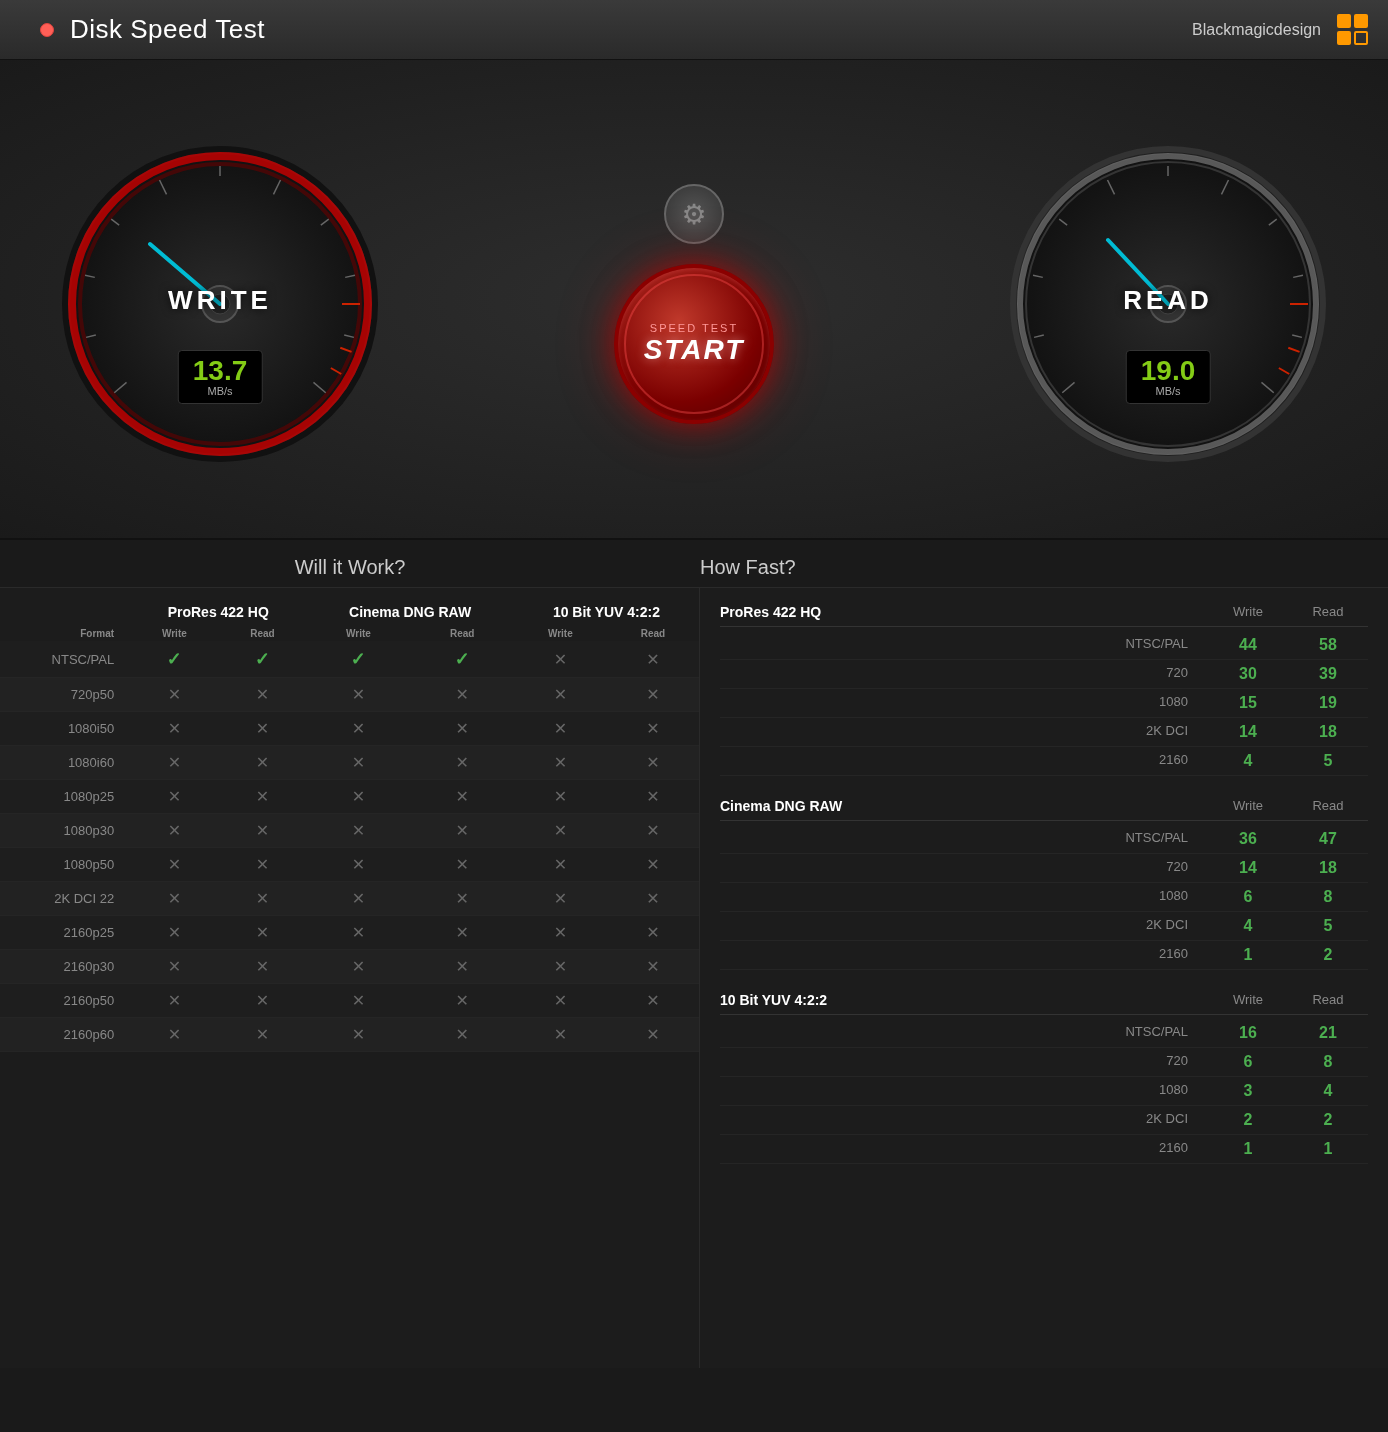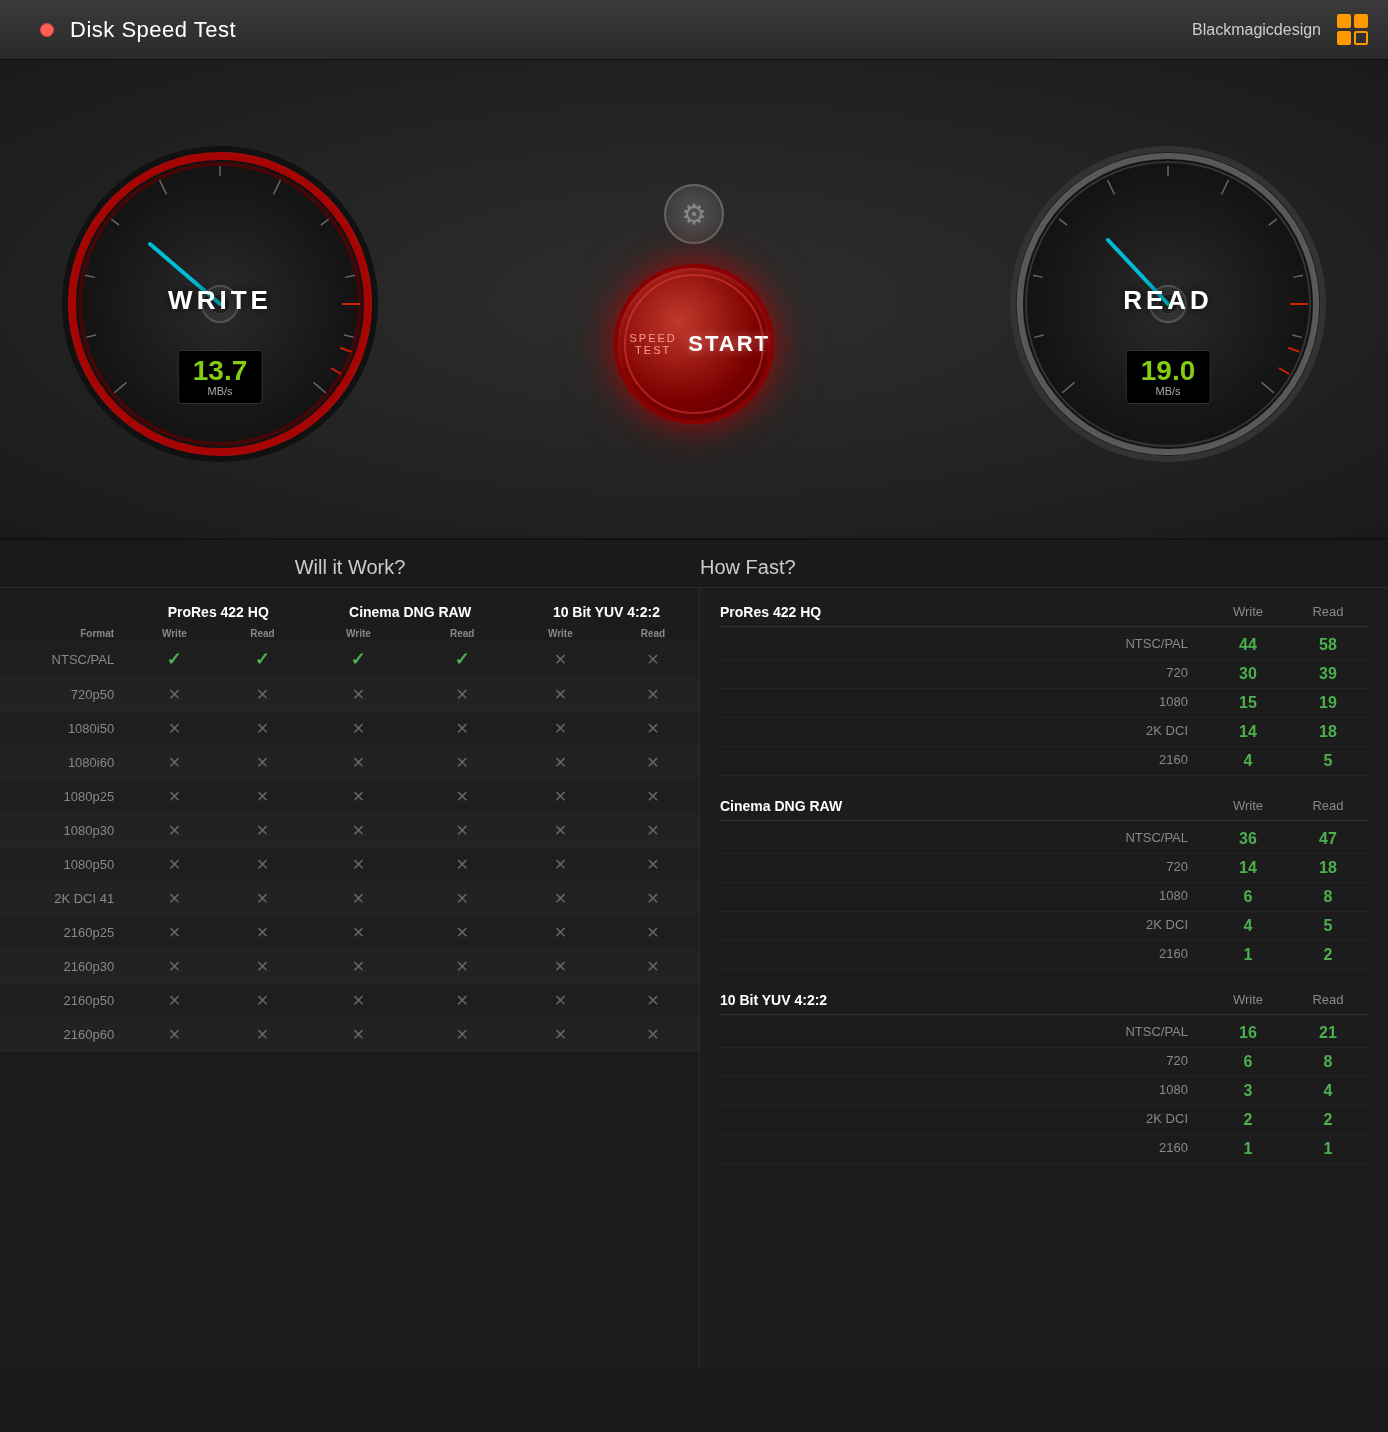--- a/index.html
+++ b/index.html
@@ -26,21 +26,21 @@
       align-items: center;
       gap: 16px;
     }
     .close-btn {
       width: 14px; height: 14px;
       background: #ff5f57;
       border-radius: 50%;
       border: 1px solid #e0443e;
     }
     .app-title {
-      font-size: 22px;
+      font-size: 26px;
       font-weight: 300;
       color: #fff;
       letter-spacing: 0.5px;
     }
     .brand-logo {
       display: flex;
       align-items: center;
       gap: 16px;
     }
     .brand-text {
@@ -139,44 +139,46 @@
       font-size: 28px;
       color: #888;
     }
     .start-btn {
       width: 160px; height: 160px;
       border-radius: 50%;
       background: radial-gradient(circle at 40% 35%, #c0392b, #7b0000 60%, #4a0000 100%);
       border: 4px solid #8b0000;
       box-shadow: 0 0 30px rgba(200,0,0,0.6), 0 0 60px rgba(200,0,0,0.3), inset 0 2px 4px rgba(255,100,100,0.3);
       display: flex;
+      flex-direction: column;
       align-items: center;
       justify-content: center;
       cursor: pointer;
       position: relative;
     }
     .start-btn::before {
       content: '';
       position: absolute;
       inset: 6px;
       border-radius: 50%;
       border: 2px solid rgba(255,80,80,0.4);
     }
     .start-label-small {
       font-size: 11px;
       letter-spacing: 2px;
       color: #ff9999;
       font-weight: 400;
     }
     .start-label-big {
-      font-size: 22px;
+      font-size: 28px;
       font-weight: 700;
       color: #fff;
       letter-spacing: 2px;
       text-shadow: 0 0 10px rgba(255,200,200,0.5);
+      font-style: italic;
     }
 
     
     .section-headers {
       background: #1a1a1a;
       display: flex;
       padding: 16px 0 8px;
       border-bottom: 1px solid #2a2a2a;
     }
     .will-it-work {
@@ -519,21 +521,21 @@
           <tr>
             <td class="format-cell">1080p50</td>
             <td><span class="cross">✕</span></td>
             <td><span class="cross">✕</span></td>
             <td><span class="cross">✕</span></td>
             <td><span class="cross">✕</span></td>
             <td><span class="cross">✕</span></td>
             <td><span class="cross">✕</span></td>
           </tr>
           <tr>
-            <td class="format-cell">2K DCI 41</td>
+            <td class="format-cell">2K DCI 22</td>
             <td><span class="cross">✕</span></td>
             <td><span class="cross">✕</span></td>
             <td><span class="cross">✕</span></td>
             <td><span class="cross">✕</span></td>
             <td><span class="cross">✕</span></td>
             <td><span class="cross">✕</span></td>
           </tr>
           <tr>
             <td class="format-cell">2160p25</td>
             <td><span class="cross">✕</span></td>

